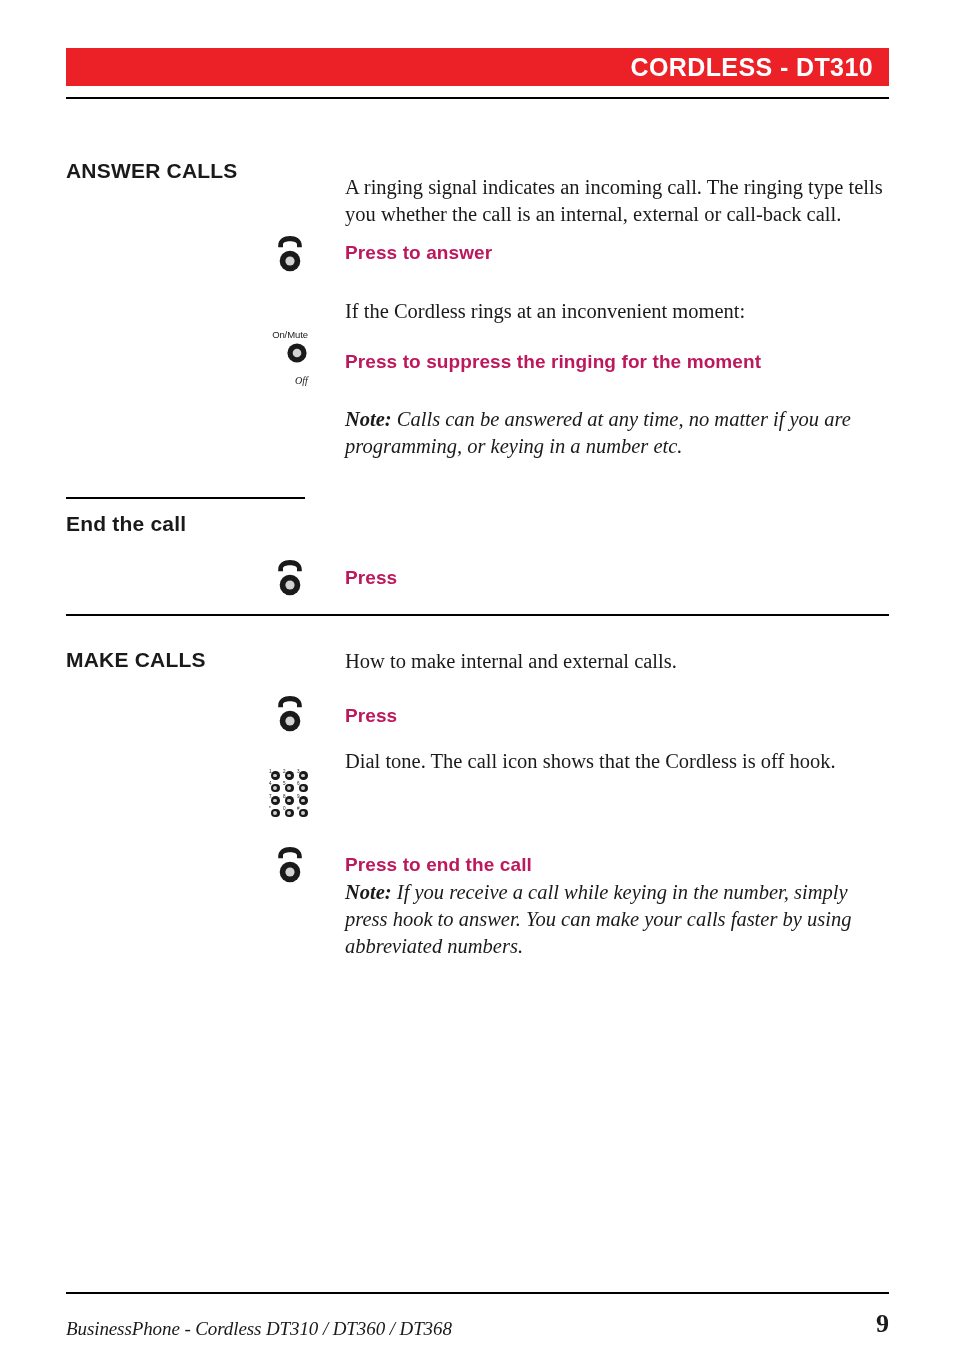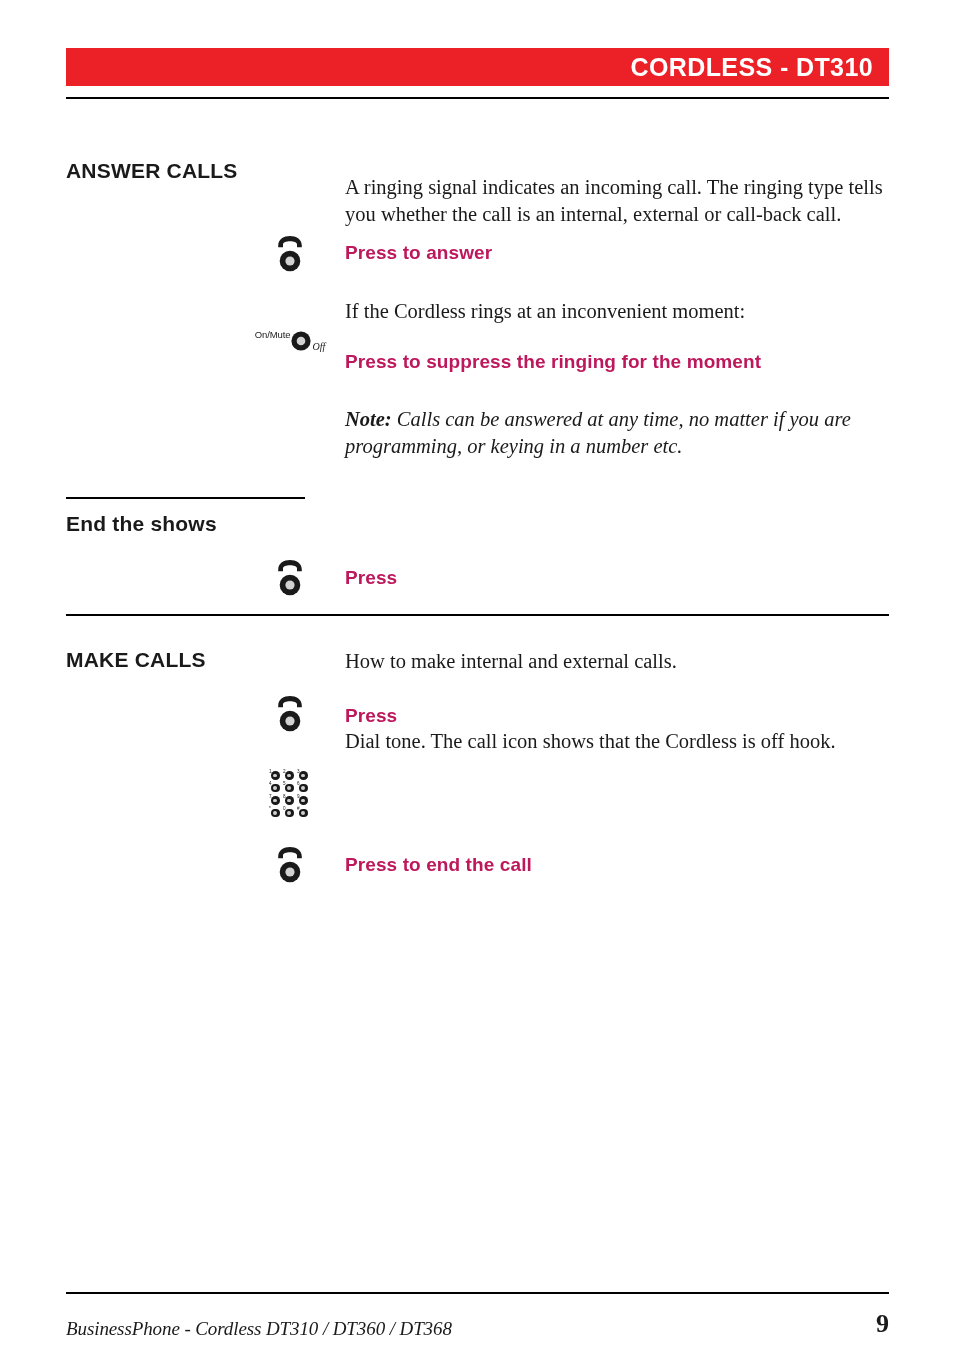--- a/index.html
+++ b/index.html
@@ -115,22 +115,22 @@
     align-items: center;
   }
 
   
   .hook-icon {
     display: block;
   }
   
   .mute-icon {
     display: flex;
-    flex-direction: row;
-    align-items: flex-start;
+    flex-direction: column;
+    align-items: flex-end;
     line-height: 1;
   }
   .mute-label {
     font-family: "Liberation Sans", sans-serif;
     font-size: 9.5px;
     color: #1a1a1a;
     margin-bottom: 2px;
     letter-spacing: -0.1px;
   }
   .mute-sublabel {
@@ -249,21 +249,21 @@
   </div>
   <div class="body-col" style="top:349px;">
     <div class="lead">Press to suppress the ringing for the moment</div>
   </div>
 
   <div class="body-col" style="top:406px;">
     <div class="para para-italic"><b>Note:</b><span> Calls can be answered at any time, no matter if you are programming, or keying in a number etc.</span></div>
   </div>
 
   <div class="rule rule-short rule-sec1"></div>
-  <div class="sec-title" style="top:512px;">End the shows</div>
+  <div class="sec-title" style="top:512px;">End the call</div>
 
   <div class="icon-slot" style="left:255px; top:558px;">
     <svg class="hook-icon" width="34" height="38" viewBox="0 0 34 38">
       <path d="M5.2 11.4 C5.2 5.2 11.0 2.0 17.0 2.0 C23.0 2.0 28.8 5.2 28.8 11.4 L28.8 13.3 L24.0 13.3 L24.0 10.3 C24.0 8.4 20.8 7.2 17.0 7.2 C13.2 7.2 10.0 8.4 10.0 10.3 L10.0 13.3 L5.2 13.3 Z" fill="#1a1a1a"></path>
       <circle cx="17" cy="27" r="10.3" fill="#1a1a1a"></circle>
       <circle cx="17" cy="27" r="4.6" fill="#d2d2d2"></circle>
     </svg>
   </div>
   <div class="body-col" style="top:565px;">
     <div class="lead">Press</div>
@@ -278,21 +278,21 @@
 
   <div class="icon-slot" style="left:255px; top:694px;">
     <svg class="hook-icon" width="34" height="38" viewBox="0 0 34 38">
       <path d="M5.2 11.4 C5.2 5.2 11.0 2.0 17.0 2.0 C23.0 2.0 28.8 5.2 28.8 11.4 L28.8 13.3 L24.0 13.3 L24.0 10.3 C24.0 8.4 20.8 7.2 17.0 7.2 C13.2 7.2 10.0 8.4 10.0 10.3 L10.0 13.3 L5.2 13.3 Z" fill="#1a1a1a"></path>
       <circle cx="17" cy="27" r="10.3" fill="#1a1a1a"></circle>
       <circle cx="17" cy="27" r="4.6" fill="#d2d2d2"></circle>
     </svg>
   </div>
   <div class="body-col" style="top:703px;">
     <div class="lead">Press</div>
-    <div class="para" style="margin-top:0;">Dial tone. The call icon shows that the Cordless is off hook.</div>
+    <div class="para" style="margin-top:20px;">Dial tone. The call icon shows that the Cordless is off hook.</div>
   </div>
 
   <div class="icon-slot" style="left:255px; top:769px;">
     <div class="keypad-icon" id="keypad">
         <div class="key">
           <span class="knum">1</span>
           <span class="disc"></span>
         </div>
         <div class="key">
           <span class="knum">2</span>
@@ -343,19 +343,20 @@
 
   <div class="icon-slot" style="left:255px; top:845px;">
     <svg class="hook-icon" width="34" height="38" viewBox="0 0 34 38">
       <path d="M5.2 11.4 C5.2 5.2 11.0 2.0 17.0 2.0 C23.0 2.0 28.8 5.2 28.8 11.4 L28.8 13.3 L24.0 13.3 L24.0 10.3 C24.0 8.4 20.8 7.2 17.0 7.2 C13.2 7.2 10.0 8.4 10.0 10.3 L10.0 13.3 L5.2 13.3 Z" fill="#1a1a1a"></path>
       <circle cx="17" cy="27" r="10.3" fill="#1a1a1a"></circle>
       <circle cx="17" cy="27" r="4.6" fill="#d2d2d2"></circle>
     </svg>
   </div>
   <div class="body-col" style="top:852px;">
     <div class="lead">Press to end the call</div>
+    <div class="para para-italic" style="margin-top:2px;"><b>Note:</b><span> If you receive a call while keying in the number, simply press hook to answer. You can make your calls faster by using abbreviated numbers.</span></div>
   </div>
 
   <div class="rule rule-full rule-footer"></div>
   <div class="footer-text">BusinessPhone - Cordless DT310 / DT360 / DT368</div>
   <div class="footer-page">9</div>
 
 </div>
 
 </body></html>

